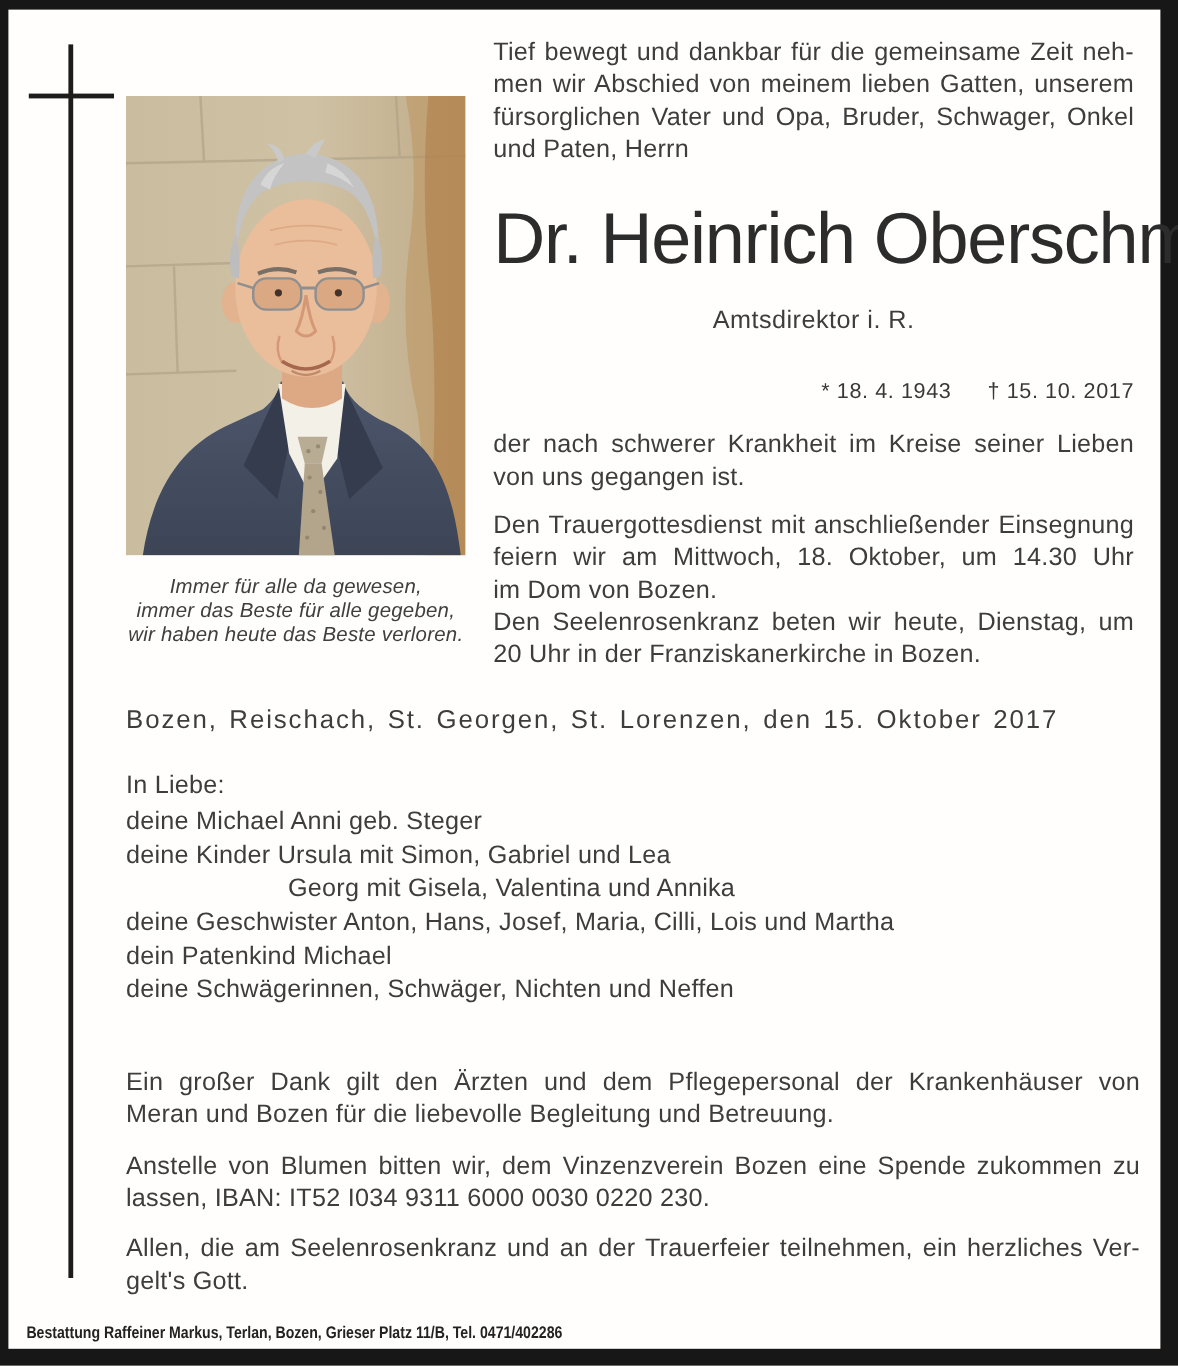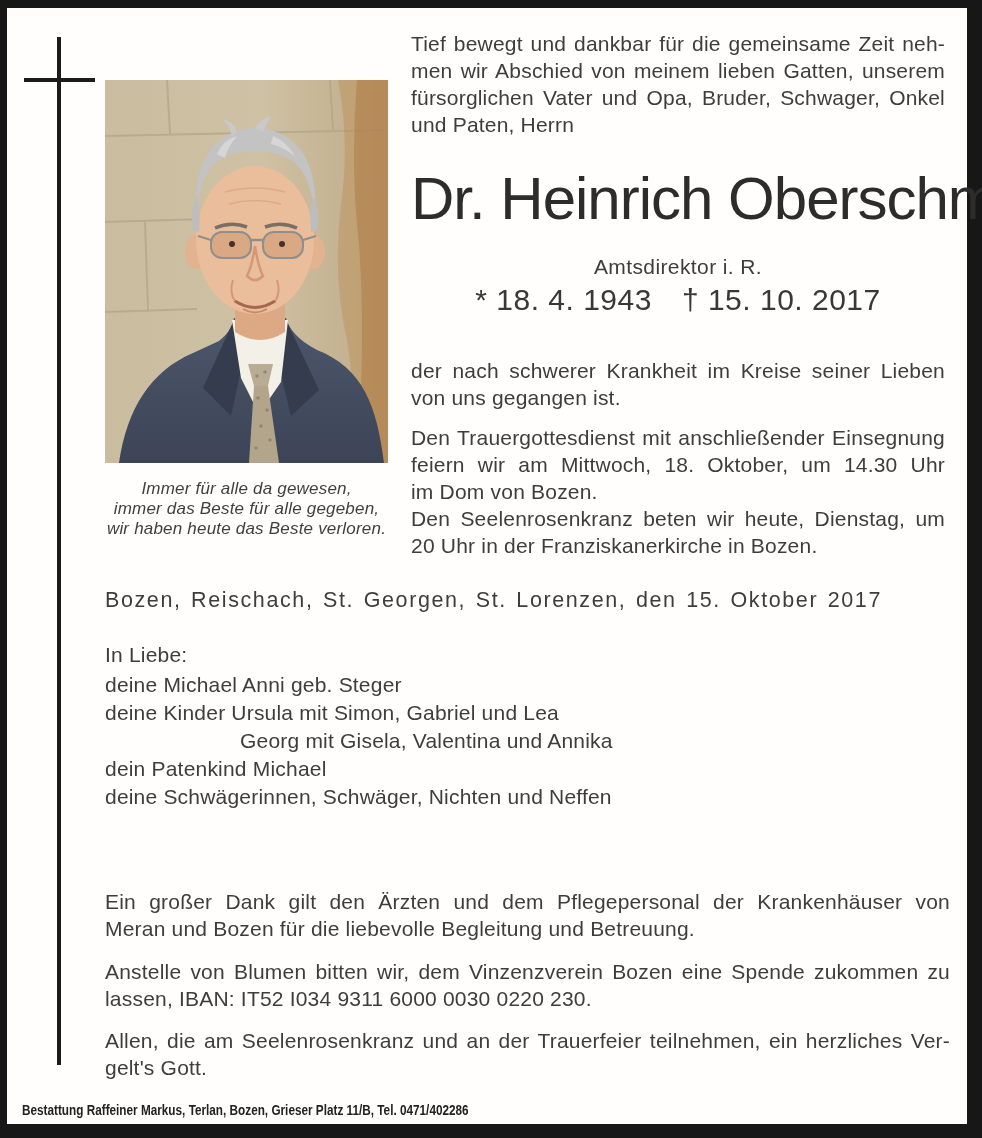--- a/index.html
+++ b/index.html
@@ -38,21 +38,21 @@
   .line{white-space:nowrap;}
   .line.just{white-space:normal;text-align:justify;text-align-last:justify;}
   .line.indent{padding-left:135px;}
   .intro{top:30px;}
   .name{
     top:164px;text-align:center;width:534px;
     font-size:60px;font-weight:300;color:var(--heading-text);
     letter-spacing:-1px;white-space:nowrap;
   }
   .role{top:255px;text-align:center;font-size:21px;color:var(--body-text);letter-spacing:.4px;}
-  .dates{top:283px;text-align:center;font-size:30px;color:#383838;letter-spacing:.5px;white-space:nowrap;}
+  .dates{top:316px;text-align:right;font-size:18px;color:#383838;letter-spacing:.5px;white-space:nowrap;}
   .dates .gap{display:inline-block;width:30px;}
   .passing{top:357px;}
   .service{top:424px;}
   
   .wide{left:105px;width:845px;}
   .place-date{top:588px;font-size:21.5px;color:var(--body-text);letter-spacing:1.6px;word-spacing:2px;white-space:nowrap;}
   .salutation{top:641px;}
   .family{top:671px;line-height:28px;}
   .thanks{top:888px;}
   .donation{top:958px;}
@@ -198,20 +198,21 @@
     </div>
 
   <div class="abs wide place-date">Bozen, Reischach, St. Georgen, St. Lorenzen, den 15. Oktober 2017</div>
 
   <div class="abs wide salutation body-text">In Liebe:</div>
 
   <div class="abs wide family body-text">
       <div class="line">deine Michael Anni geb. Steger</div>
       <div class="line">deine Kinder Ursula mit Simon, Gabriel und Lea</div>
       <div class="line indent">Georg mit Gisela, Valentina und Annika</div>
+      <div class="line">deine Geschwister Anton, Hans, Josef, Maria, Cilli, Lois und Martha</div>
       <div class="line">dein Patenkind Michael</div>
       <div class="line">deine Schwägerinnen, Schwäger, Nichten und Neffen</div>
     </div>
 
   <div class="abs wide thanks body-text">
       <div class="line just">Ein großer Dank gilt den Ärzten und dem Pflegepersonal der Krankenhäuser von</div>
       <div class="line">Meran und Bozen für die liebevolle Begleitung und Betreuung.</div>
     </div>
 
   <div class="abs wide donation body-text">

